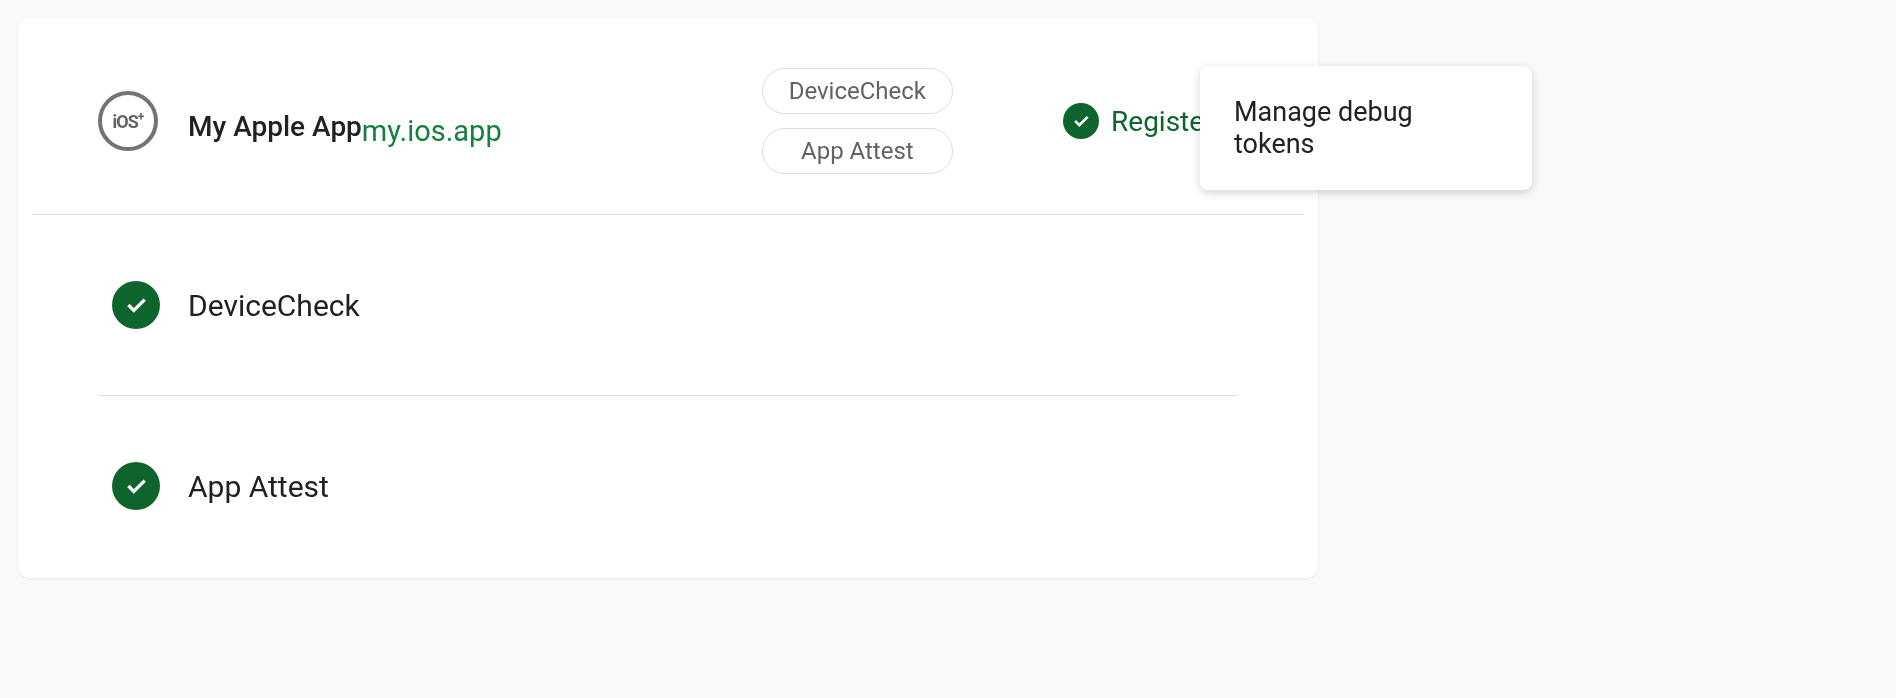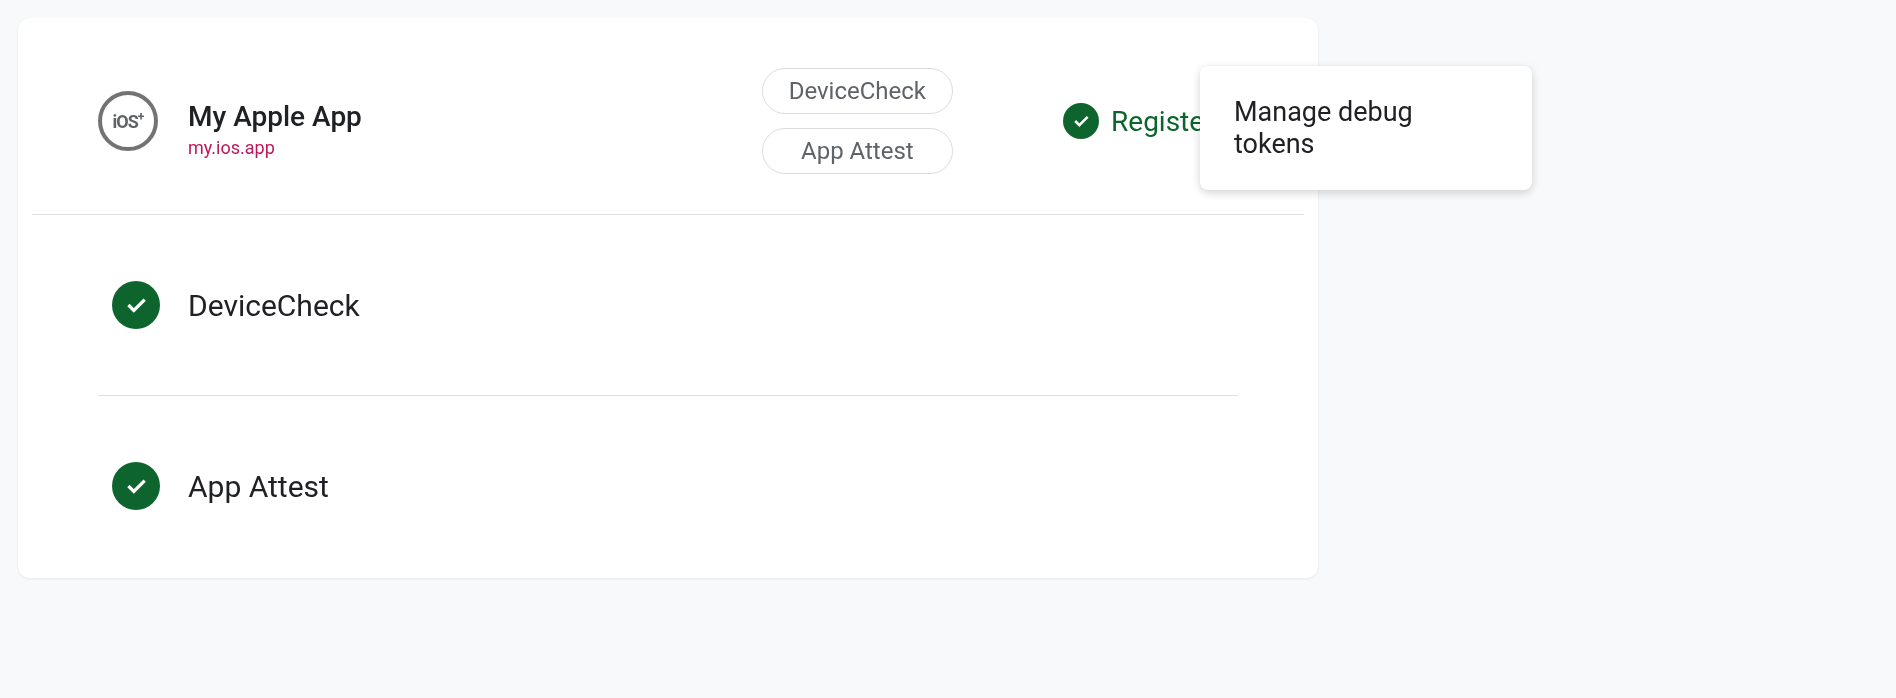--- a/index.html
+++ b/index.html
@@ -54,33 +54,33 @@
       letter-spacing: -1px;
     }
     .app-icon-plus {
       font-size: 12px;
       color: #5f6368;
       margin-left: 0px;
       vertical-align: super;
     }
     .app-info {
       display: flex;
-      flex-direction: column;
+      flex-direction: row;
       justify-content: center;
       margin-top: 16px;
     }
     .app-name {
       font-size: 28px;
       font-weight: 500;
       color: #202124;
       line-height: 1.2;
     }
     .app-id {
-      font-size: 18px;
-      color: #be185d;
+      font-size: 29px;
+      color: #15803d;
       font-weight: 400;
       margin-top: 4px;
     }
     .chips-container {
       margin-left: auto;
       display: flex;
       flex-direction: column;
       gap: 14px;
       margin-right: 110px;
     }

